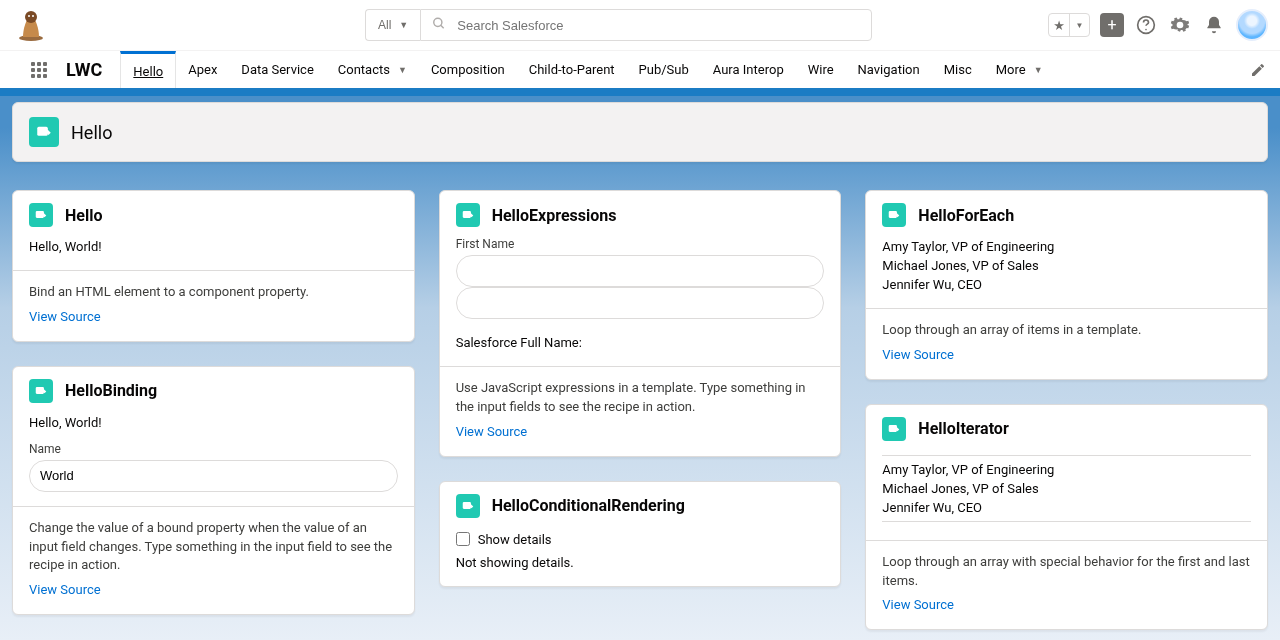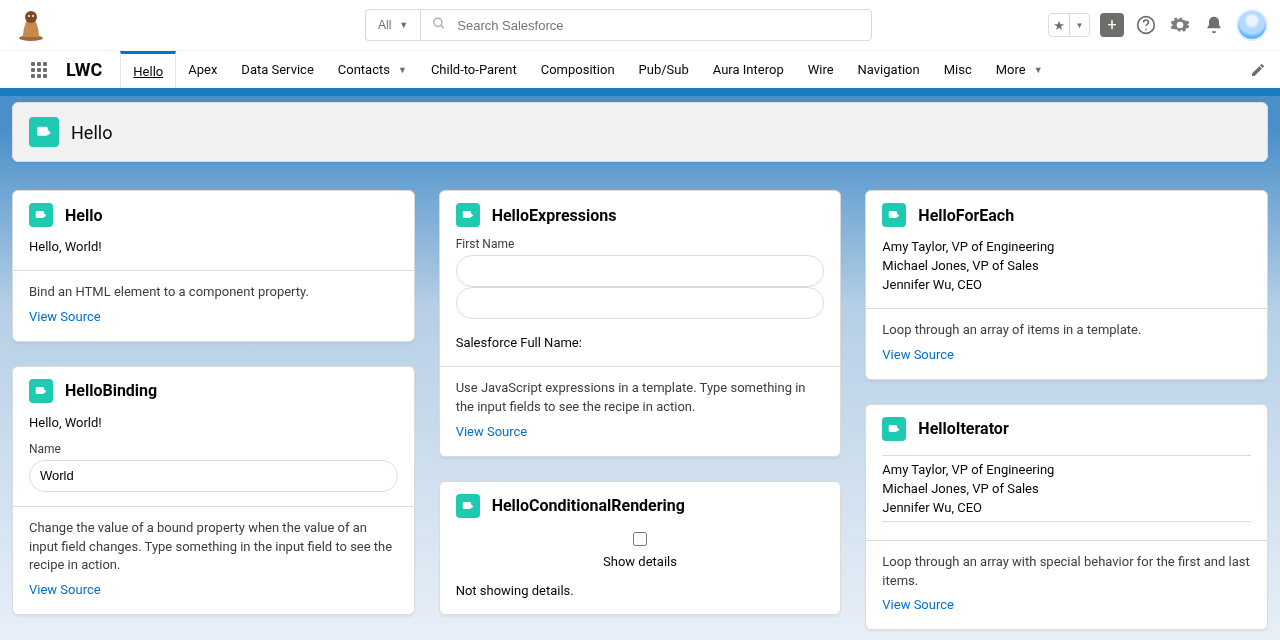--- a/index.html
+++ b/index.html
@@ -56,21 +56,21 @@
   .card-head { display: flex; align-items: center; gap: 12px; padding: 12px 16px 10px; }
   .card-head h2 { font-size: 16px; font-weight: 700; }
   .card-head .app-icon { width: 24px; height: 24px; }
   .card-head .app-icon svg { width: 14px; height: 14px; }
   .card-body { padding: 0 16px 14px; font-size: 13px; }
   .card-body p { margin: 2px 0; }
   .card-body label { display: block; font-size: 12px; color: #3e3e3c; margin-top: 12px; margin-bottom: 4px; }
   .card-body label:first-child { margin-top: 0; }
   .card-body input[type=text] { width: 100%; height: 32px; border: 1px solid #dddbda; border-radius: 16px; padding: 0 10px; font-size: 13px; }
   .card-body .result { margin-top: 16px; font-size: 13px; }
-  .checkbox-row { display: flex; align-items: center; gap: 8px; margin-top: 4px; margin-bottom: 14px; flex-direction: column; }
+  .checkbox-row { display: flex; align-items: center; gap: 8px; margin-top: 4px; margin-bottom: 8px; }
   .checkbox-row input { width: 14px; height: 14px; }
   .card-foot { border-top: 1px solid #dddbda; padding: 12px 16px 14px; font-size: 13px; color: #3e3e3c; line-height: 1.45; }
   .card-foot a { display: inline-block; margin-top: 6px; }
 
   .hr { border: none; border-top: 1px solid #dddbda; margin: 4px 0; }
   ul.plain { list-style: none; }
   ul.plain li { padding: 2px 0; }
 </style>
 </head>
 <body>
@@ -152,24 +152,24 @@
         <span>Apex</span>
       </div>
       <div class="tab">
         <span>Data Service</span>
       </div>
       <div class="tab">
         <span>Contacts</span>
         <span class="chev">▼</span>
       </div>
       <div class="tab">
+        <span>Composition</span>
+      </div>
+      <div class="tab">
         <span>Child-to-Parent</span>
-      </div>
-      <div class="tab">
-        <span>Composition</span>
       </div>
       <div class="tab">
         <span>Pub/Sub</span>
       </div>
       <div class="tab">
         <span>Aura Interop</span>
       </div>
       <div class="tab">
         <span>Wire</span>
       </div>

